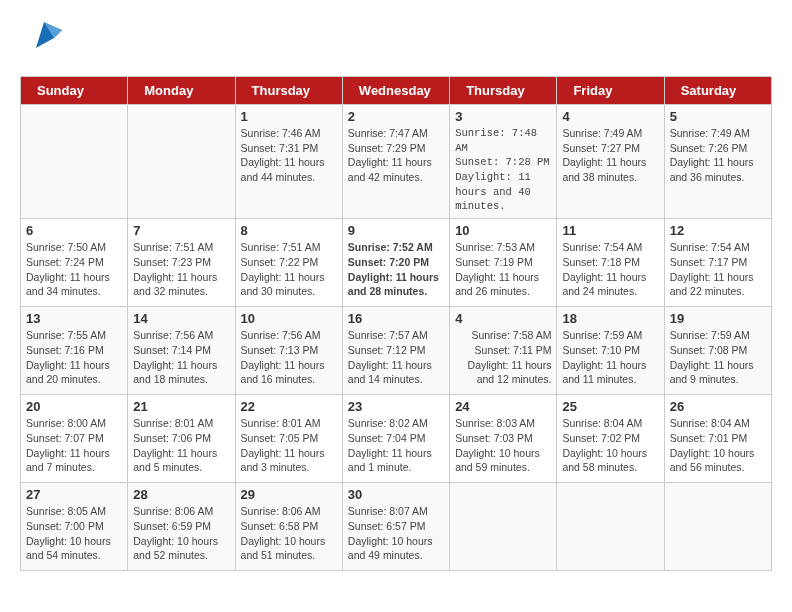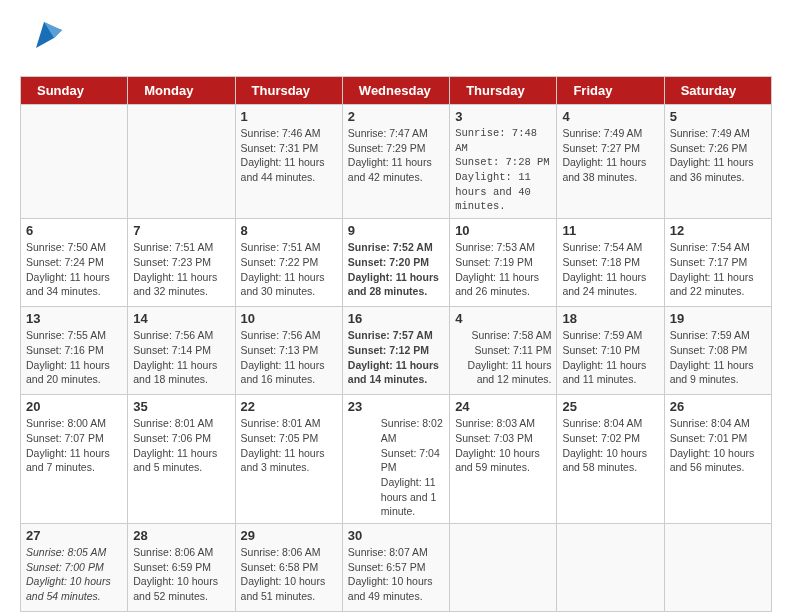--- a/index.html
+++ b/index.html
@@ -201,21 +201,21 @@
 Daylight: 11 hours and 18 minutes.</div>
         </td>
         <td>
           <span class="day-num">10</span>
           <div class="day-info" style="white-space: pre-line;">Sunrise: 7:56 AM
 Sunset: 7:13 PM
 Daylight: 11 hours and 16 minutes.</div>
         </td>
         <td>
           <span class="day-num">16</span>
-          <div class="day-info" style="white-space: pre-line; font-weight: bold;">Sunrise: 7:57 AM
+          <div class="day-info" style="white-space: pre-line;">Sunrise: 7:57 AM
 Sunset: 7:12 PM
 Daylight: 11 hours and 14 minutes.</div>
         </td>
         <td>
           <span class="day-num">4</span>
           <div class="day-info" style="white-space: pre-line; text-align: right;">Sunrise: 7:58 AM
 Sunset: 7:11 PM
 Daylight: 11 hours and 12 minutes.</div>
         </td>
         <td>
@@ -232,34 +232,34 @@
         </td>
       </tr>
       <tr>
         <td>
           <span class="day-num">20</span>
           <div class="day-info" style="white-space: pre-line;">Sunrise: 8:00 AM
 Sunset: 7:07 PM
 Daylight: 11 hours and 7 minutes.</div>
         </td>
         <td>
-          <span class="day-num">35</span>
+          <span class="day-num">21</span>
           <div class="day-info" style="white-space: pre-line;">Sunrise: 8:01 AM
 Sunset: 7:06 PM
 Daylight: 11 hours and 5 minutes.</div>
         </td>
         <td>
           <span class="day-num">22</span>
           <div class="day-info" style="white-space: pre-line;">Sunrise: 8:01 AM
 Sunset: 7:05 PM
 Daylight: 11 hours and 3 minutes.</div>
         </td>
         <td>
           <span class="day-num">23</span>
-          <div class="day-info" style="white-space: pre-line; margin-left: 33px;">Sunrise: 8:02 AM
+          <div class="day-info" style="white-space: pre-line;">Sunrise: 8:02 AM
 Sunset: 7:04 PM
 Daylight: 11 hours and 1 minute.</div>
         </td>
         <td>
           <span class="day-num">24</span>
           <div class="day-info" style="white-space: pre-line;">Sunrise: 8:03 AM
 Sunset: 7:03 PM
 Daylight: 10 hours and 59 minutes.</div>
         </td>
         <td>
@@ -271,21 +271,21 @@
         <td>
           <span class="day-num">26</span>
           <div class="day-info" style="white-space: pre-line;">Sunrise: 8:04 AM
 Sunset: 7:01 PM
 Daylight: 10 hours and 56 minutes.</div>
         </td>
       </tr>
       <tr>
         <td>
           <span class="day-num">27</span>
-          <div class="day-info" style="white-space: pre-line; font-style: italic;">Sunrise: 8:05 AM
+          <div class="day-info" style="white-space: pre-line;">Sunrise: 8:05 AM
 Sunset: 7:00 PM
 Daylight: 10 hours and 54 minutes.</div>
         </td>
         <td>
           <span class="day-num">28</span>
           <div class="day-info" style="white-space: pre-line;">Sunrise: 8:06 AM
 Sunset: 6:59 PM
 Daylight: 10 hours and 52 minutes.</div>
         </td>
         <td>

